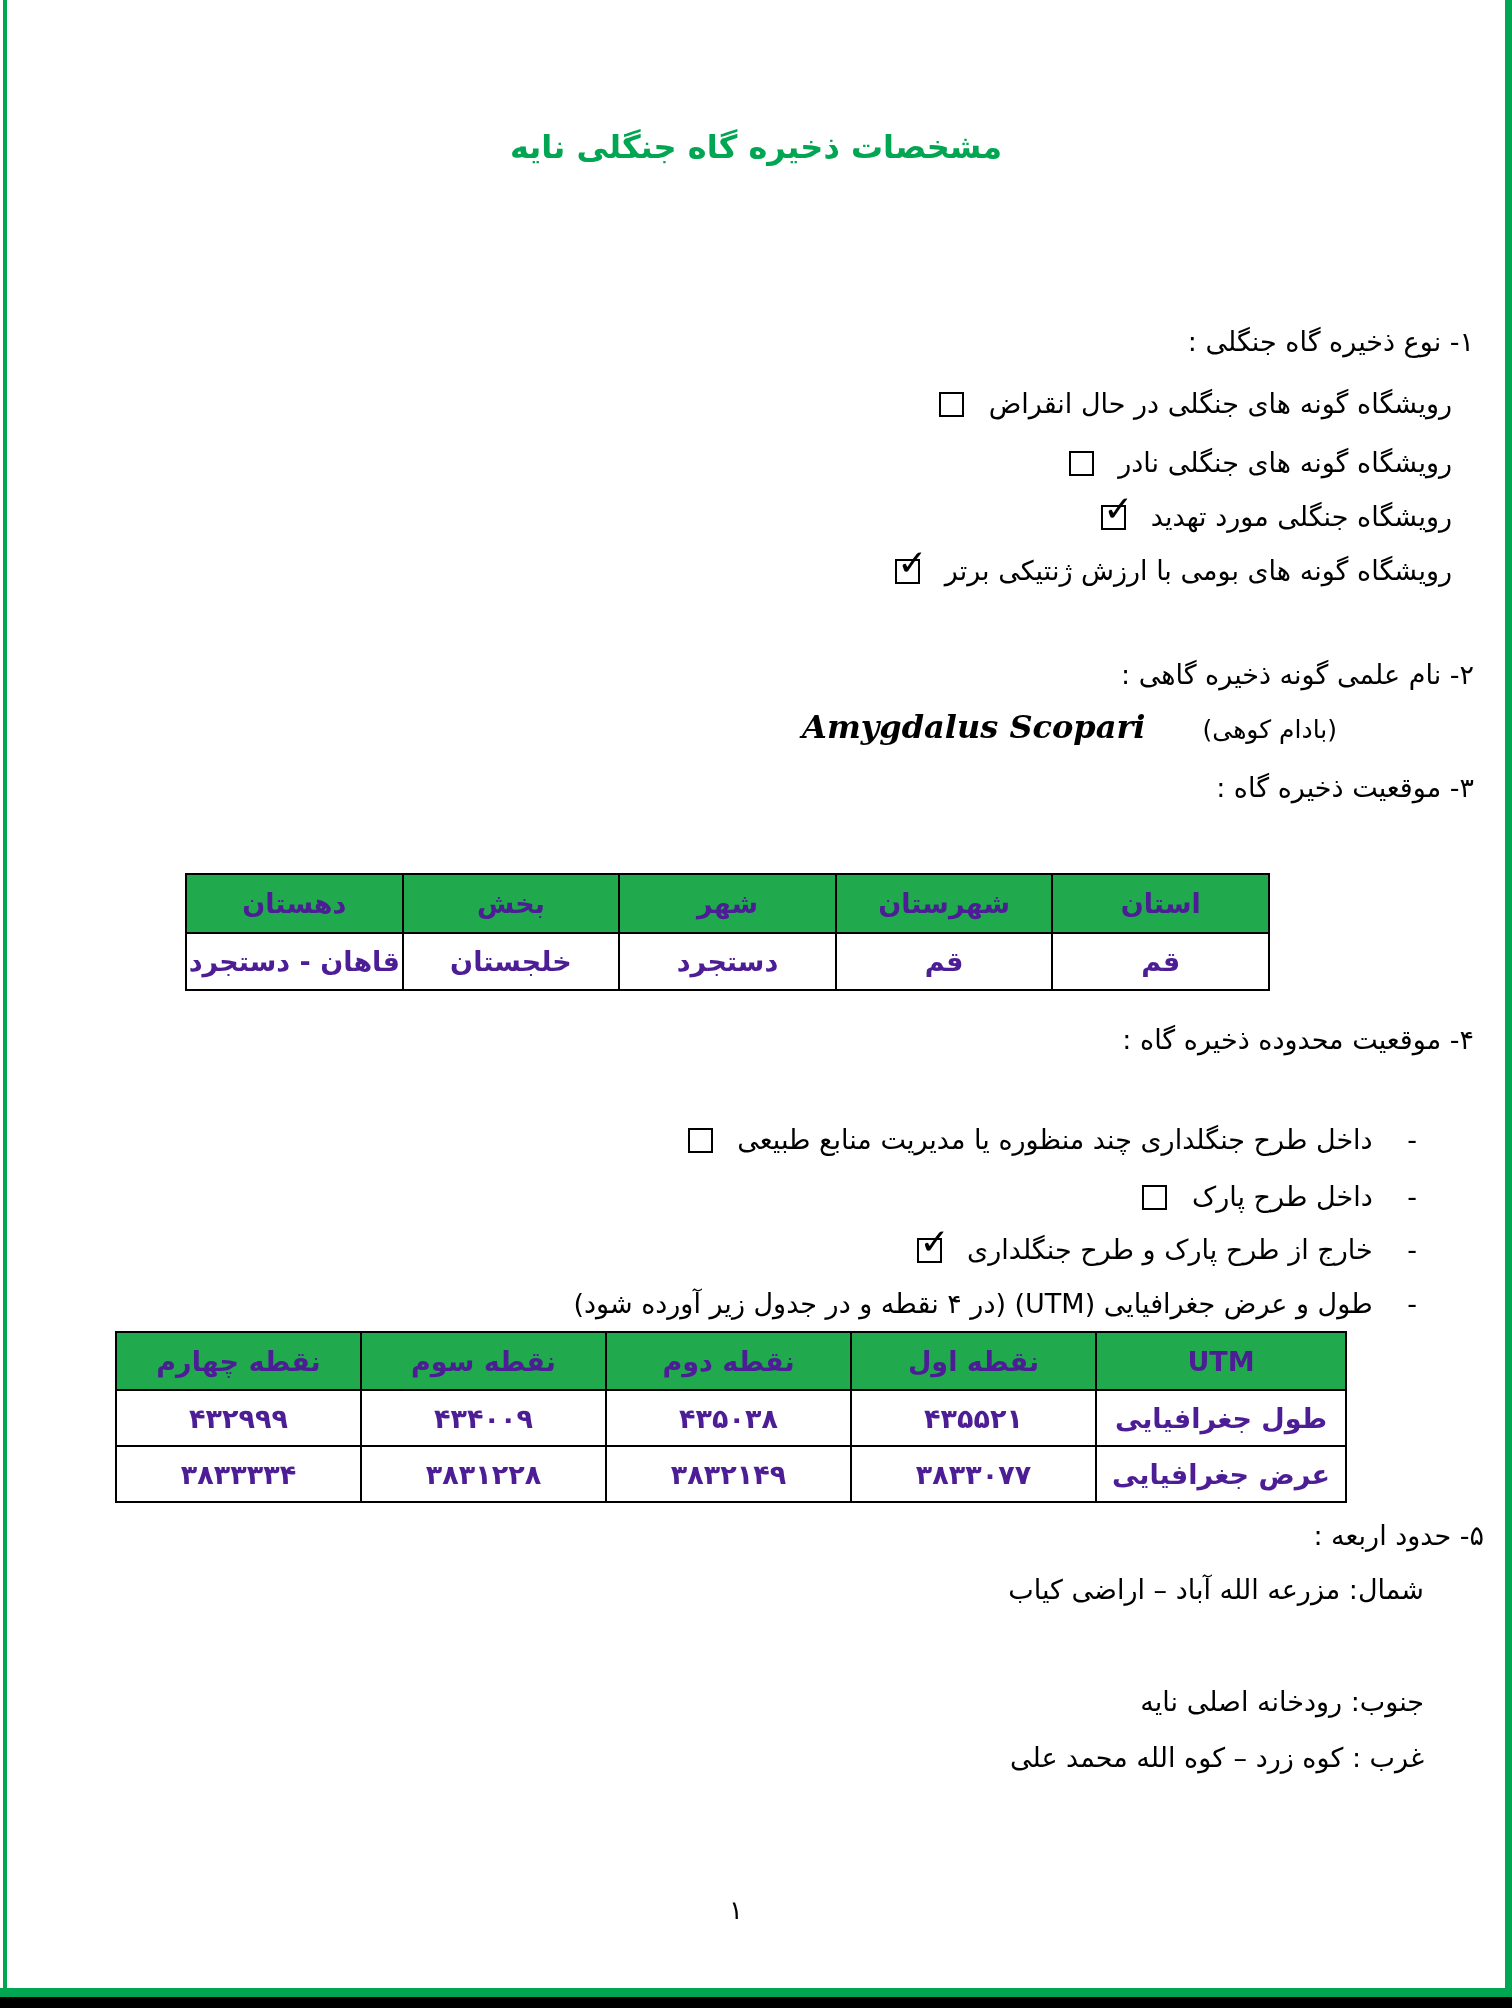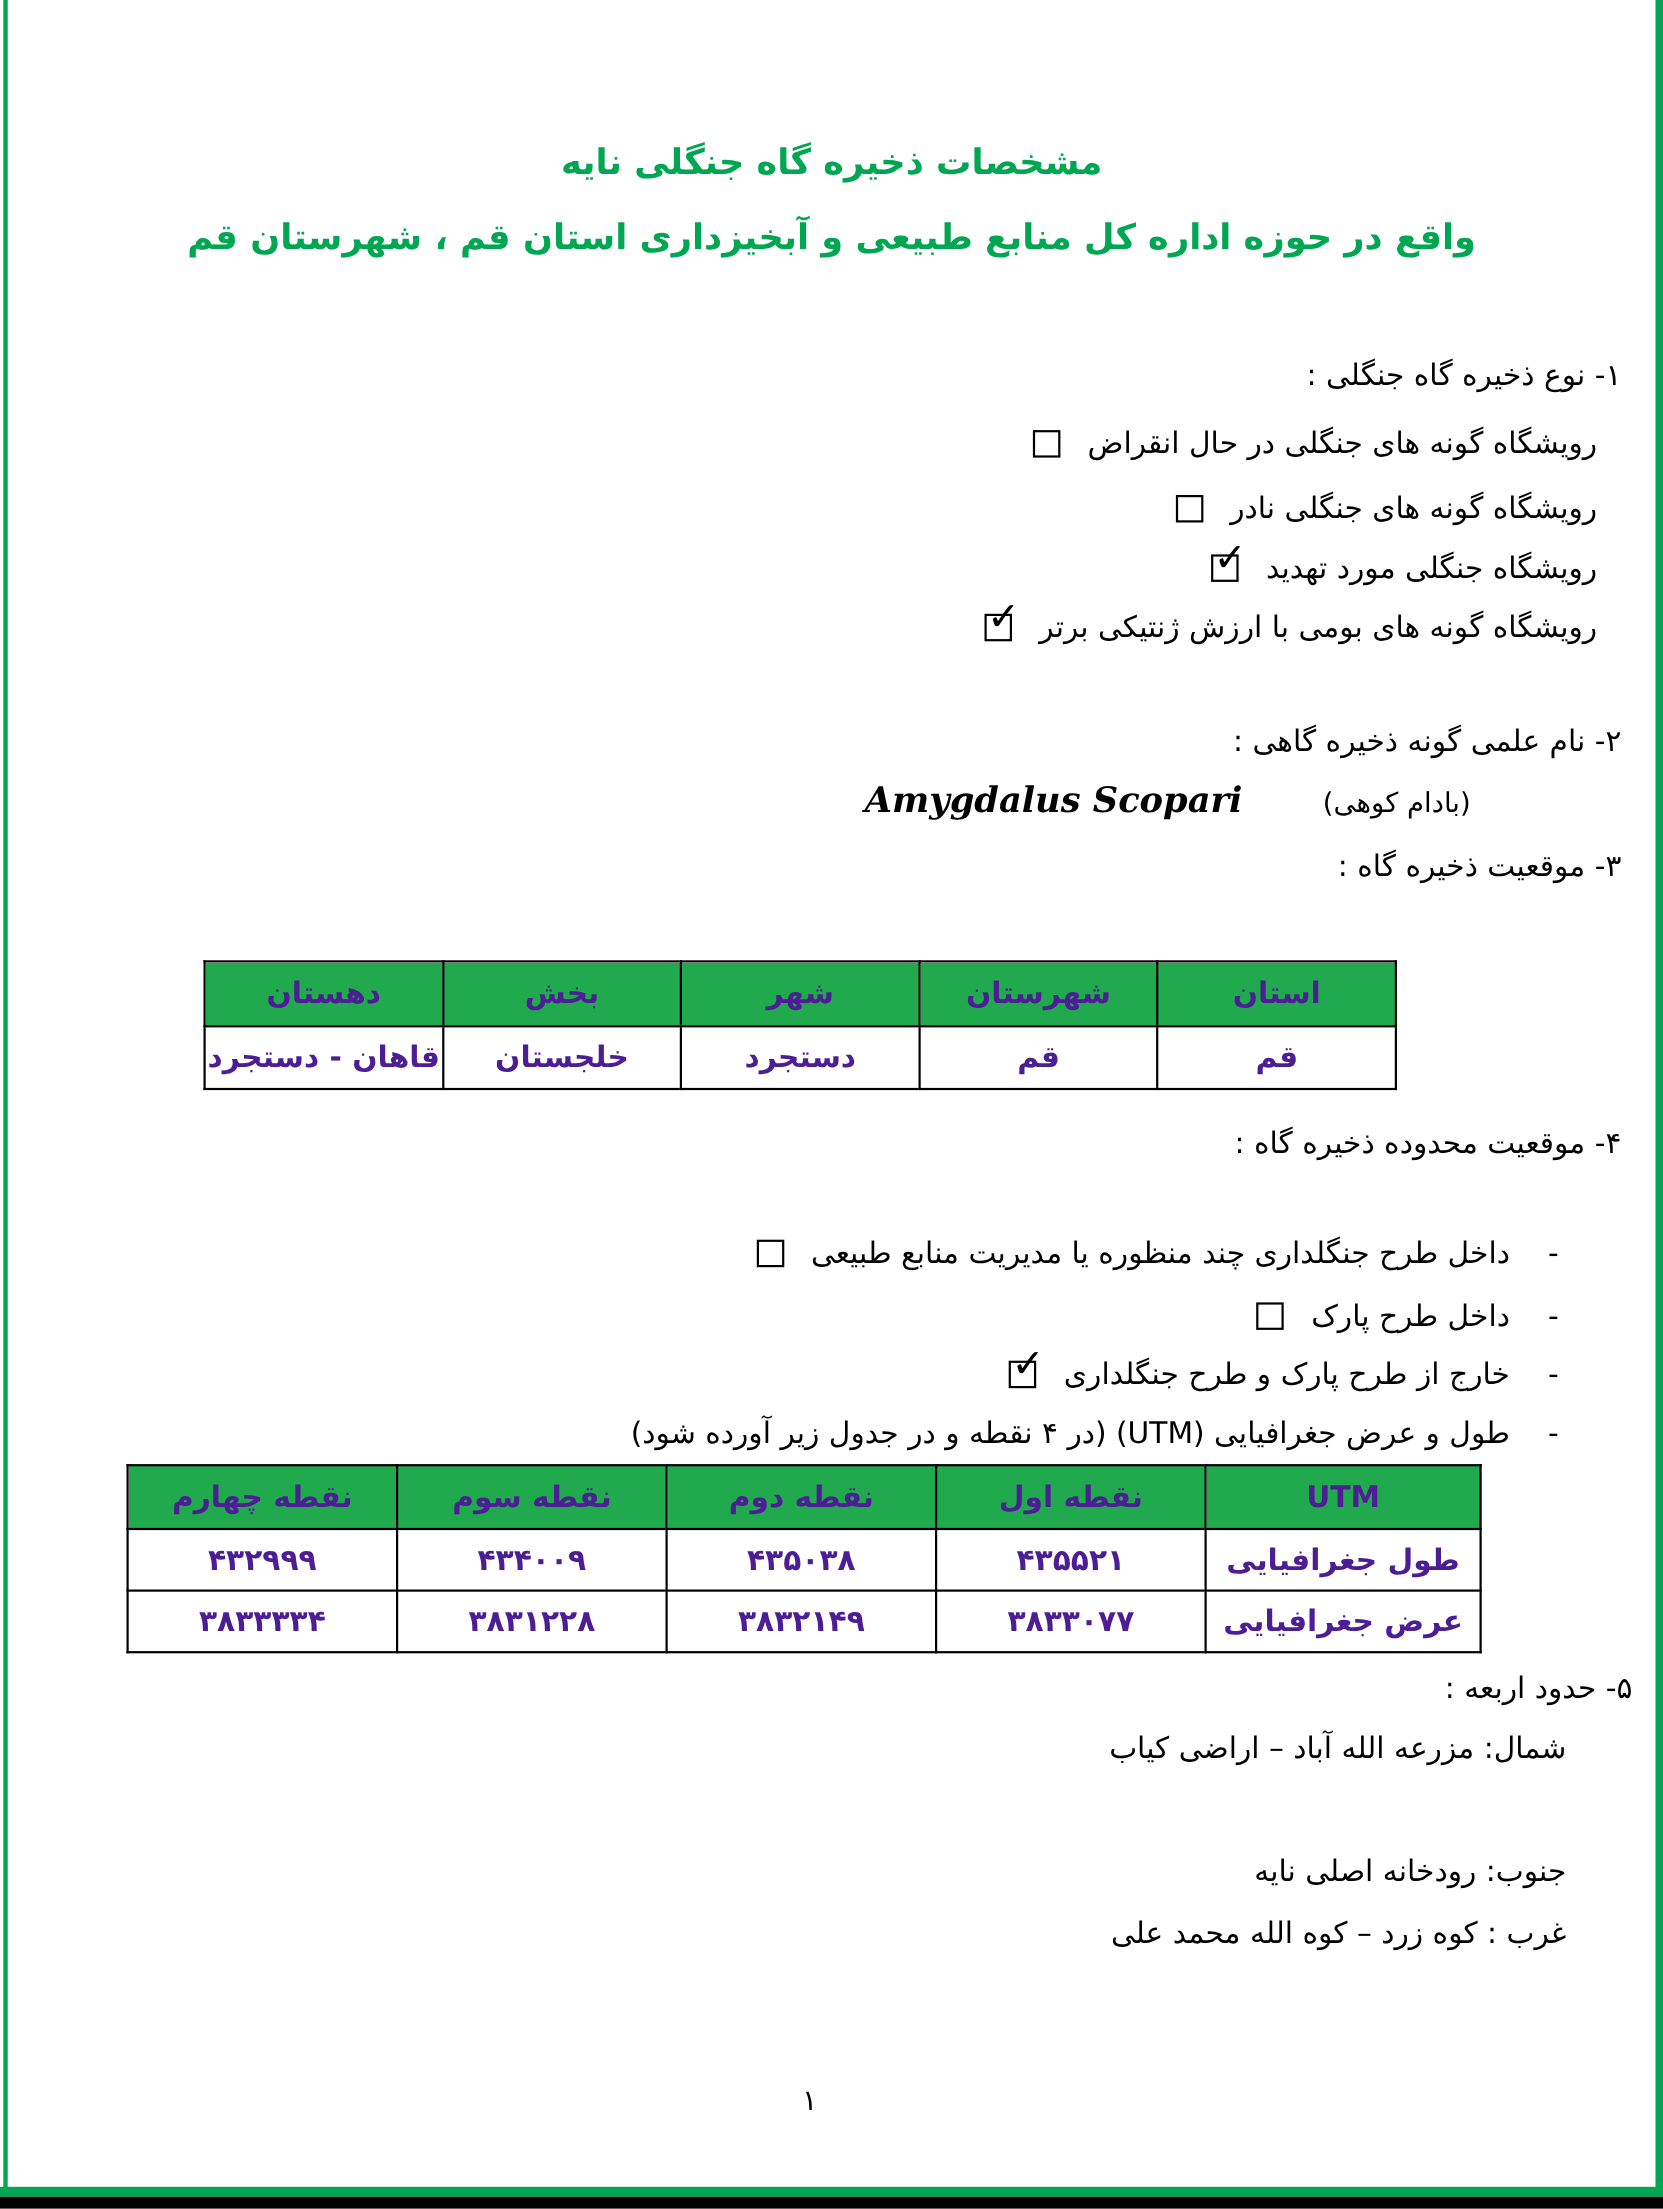--- a/index.html
+++ b/index.html
@@ -19,21 +19,21 @@
 
   .checkbox{display:inline-block;width:25px;height:25px;border:2px solid #000;
             position:relative;vertical-align:-4px;margin-right:16px;background:#fff;}
   .checkbox .mark{display:none;position:absolute;left:0px;top:-16px;
                   font-size:36px;font-weight:bold;line-height:1;color:#000;}
   .checkbox.is-checked .mark{display:block;}
 
   .dash{display:inline-block;margin-left:26px;}
 
   .sci-line{position:absolute;direction:rtl;text-align:right;white-space:nowrap;}
-  .sci-common{font-size:25px;margin-left:68px;}
+  .sci-common{font-size:25px;margin-left:52px;}
   .sci-latin{font-family:"DejaVu Serif",serif;font-style:italic;font-weight:bold;
              font-size:32px;direction:ltr;display:inline-block;}
 
   table{position:absolute;border-collapse:collapse;table-layout:fixed;direction:rtl;}
   th,td{border:2px solid #000;text-align:center;vertical-align:middle;
         font-size:27px;color:#4c1d95;overflow:hidden;}
   th{background:var(--table-green);font-weight:bold;}
   td{font-weight:bold;background:#fff;}
   .t1{left:185px;top:873px;width:1085px;}
   .t1 tr.hd{height:59px;} .t1 tr.rw{height:57px;}
@@ -47,21 +47,20 @@
 <body>
 
 <div class="page">
 
   <div class="border-left"></div>
   <div class="border-right"></div>
   <div class="bar-green"></div>
   <div class="bar-black"></div>
 
   <div class="title" style="top:126px">مشخصات ذخیره گاه جنگلی نایه</div>
-  <div class="title" style="top:194px">واقع در حوزه اداره کل منابع طبیعی و آبخیزداری استان قم ، شهرستان قم</div>
 
   <div class="line heading" style="top:322px;right:38px">۱- نوع ذخیره گاه جنگلی :</div>
 
   <div class="line" style="top:384px;right:60px">
     <span>رویشگاه گونه های جنگلی در حال انقراض</span>
     <span class="checkbox"></span>
   </div>
   <div class="line" style="top:443px;right:60px">
     <span>رویشگاه گونه های جنگلی نادر</span>
     <span class="checkbox"></span>

